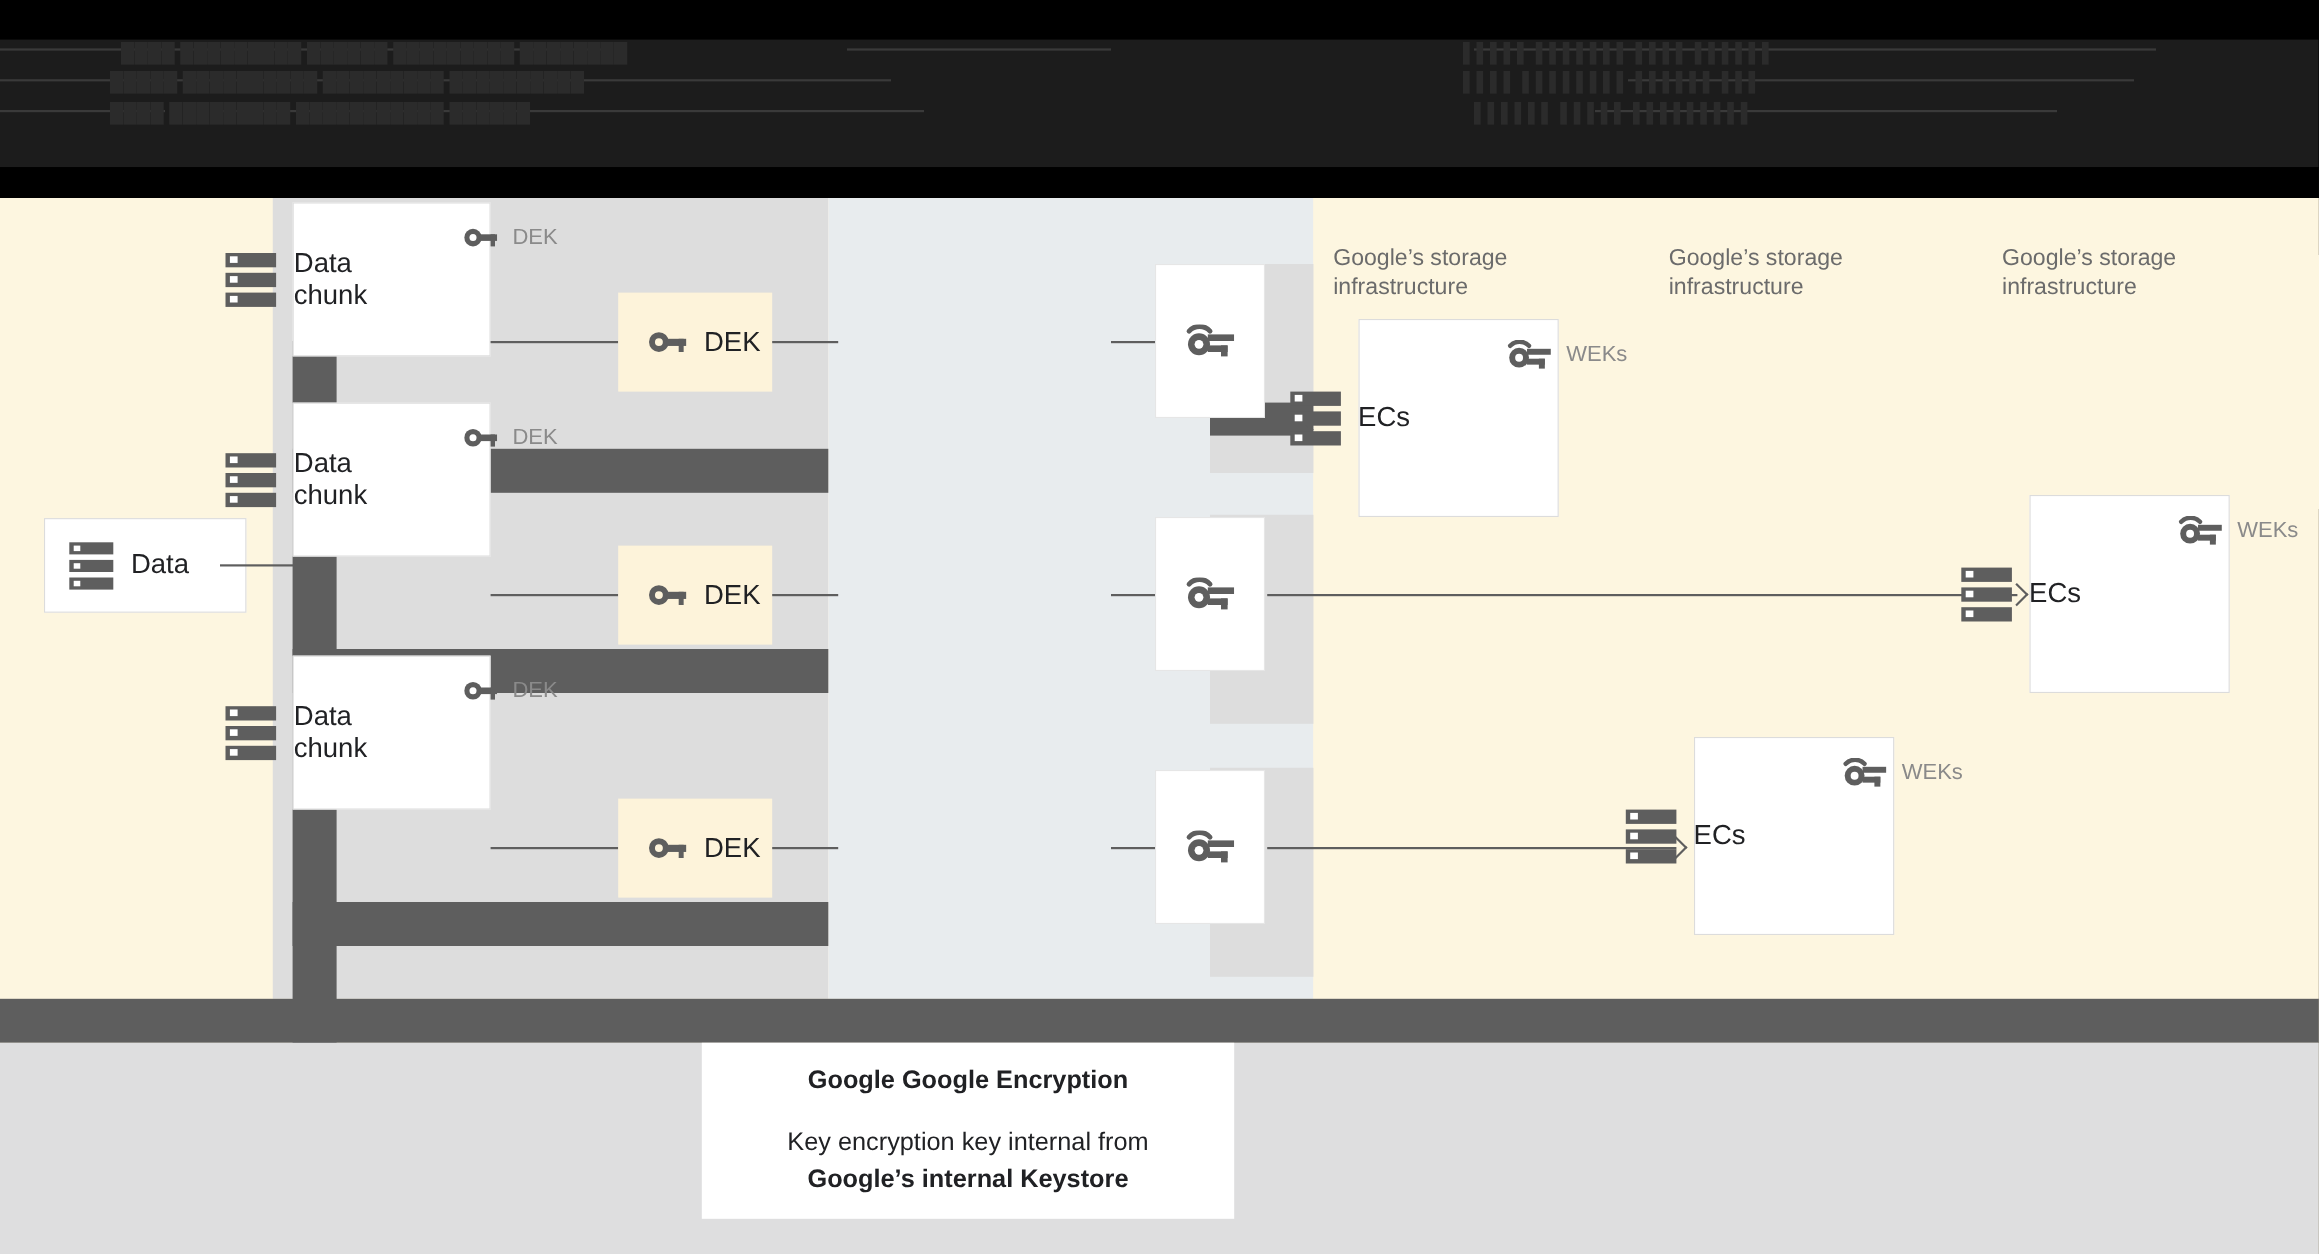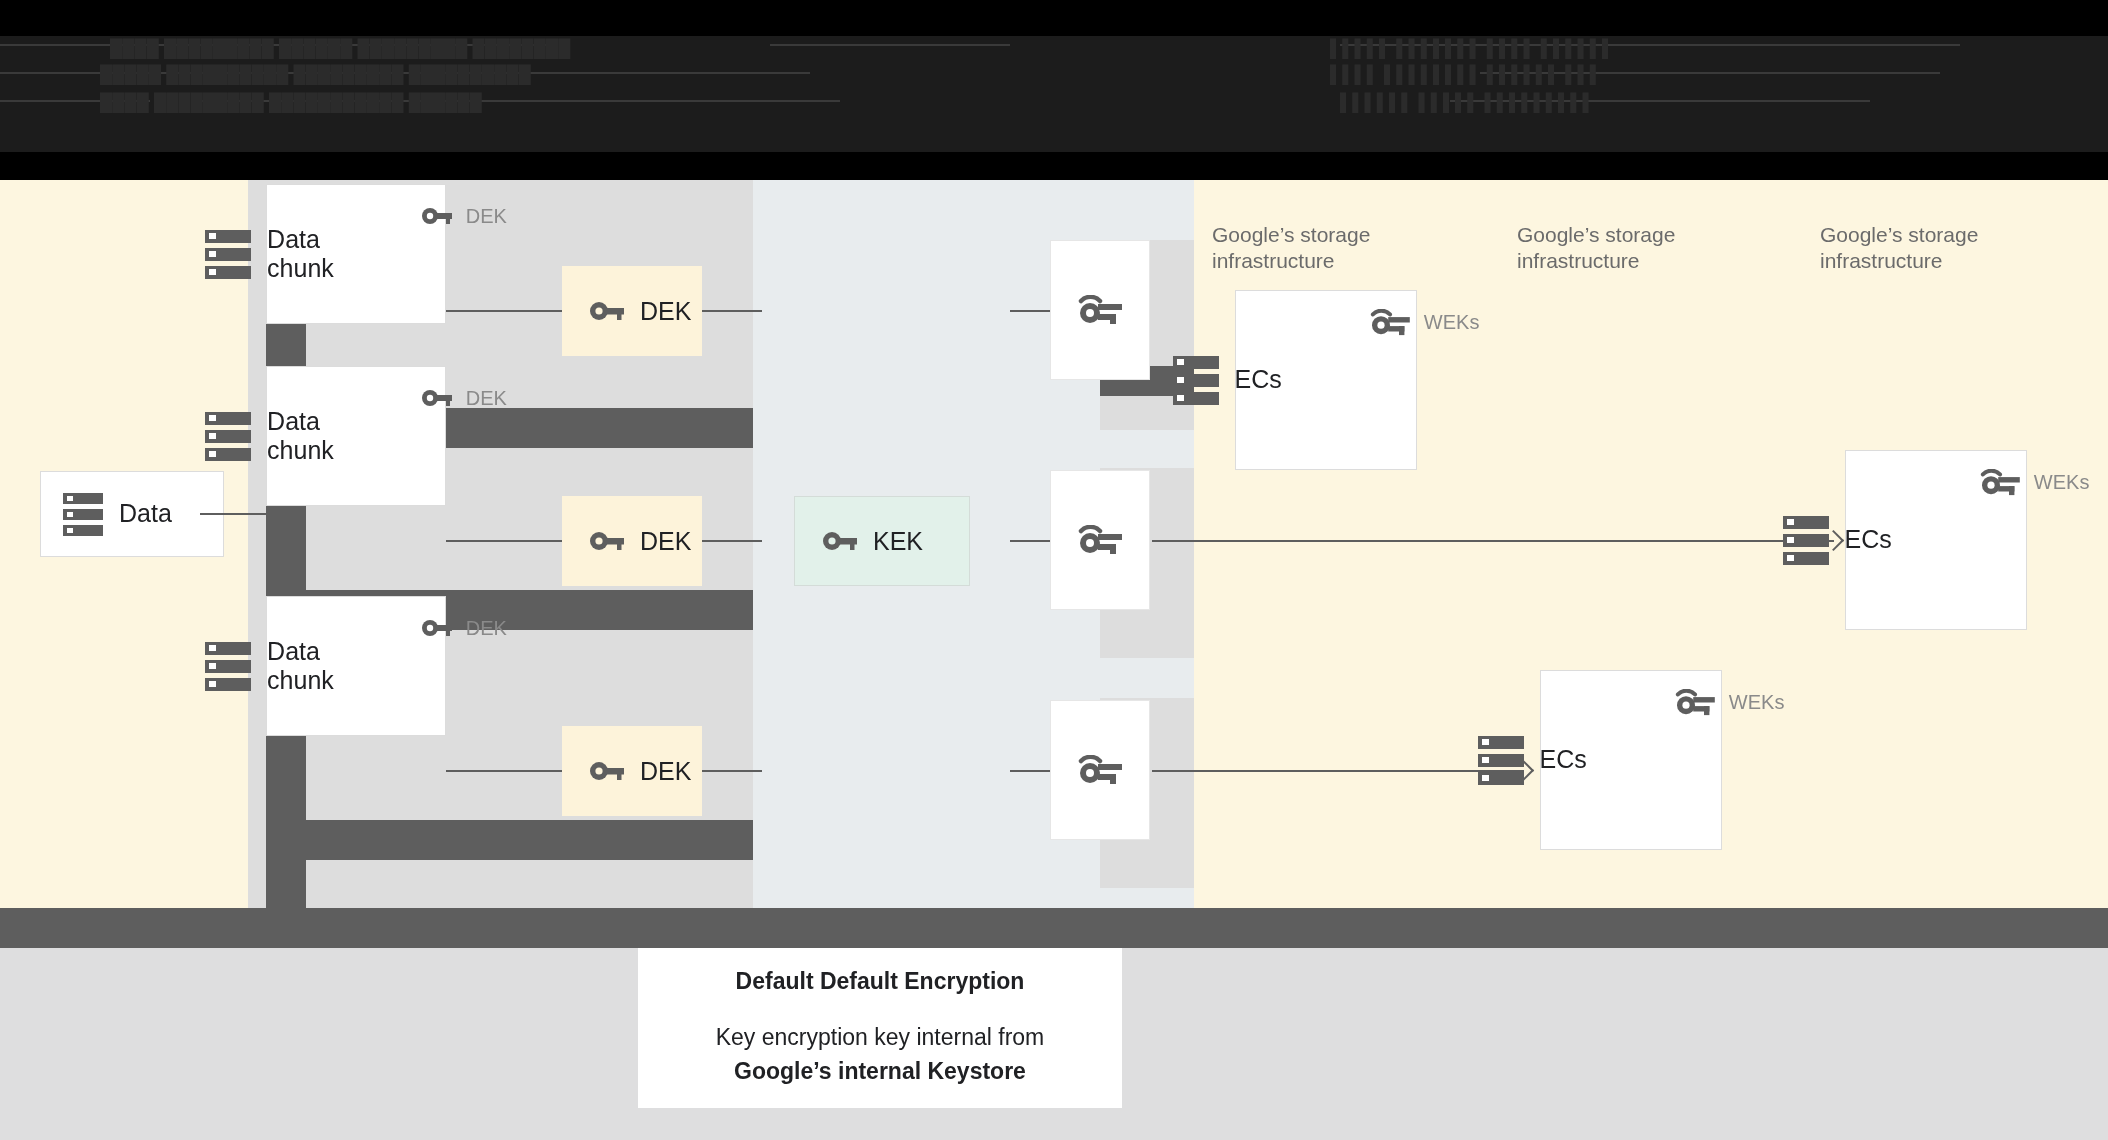--- a/index.html
+++ b/index.html
@@ -290,29 +290,20 @@
         <rect x="16" y="7" width="18" height="6.5" fill="#5e5e5e"></rect>
         <rect x="27" y="7" width="4.5" height="12" fill="#5e5e5e"></rect>
       </svg>
       <span class="lbl">DEK</span>
     </div>
 
     <div class="line" style="left:702px;top:130px;width:60px;"></div>
     <div class="line" style="left:702px;top:360px;width:60px;"></div>
     <div class="line" style="left:702px;top:590px;width:60px;"></div>
 
-    <div class="keybox box-kek" style="left:794px;top:316px;width:176px;height:90px;">
-      <svg class="keyi" width="34" height="20" viewBox="0 0 34 20">
-        <circle cx="9" cy="10" r="9" fill="#5e5e5e"></circle>
-          <circle cx="9" cy="10" r="3.6" fill="#e2f1ea"></circle>
-        <rect x="16" y="7" width="18" height="6.5" fill="#5e5e5e"></rect>
-        <rect x="27" y="7" width="4.5" height="12" fill="#5e5e5e"></rect>
-      </svg>
-      <span class="lbl">KEK</span>
-    </div>
 
     <div class="line" style="left:1010px;top:130px;width:42px;"></div>
     <div class="line" style="left:1010px;top:360px;width:42px;"></div>
     <div class="line" style="left:1010px;top:590px;width:42px;"></div>
 
     <div class="wekbox" style="left:1050px;top:60px;width:100px;height:140px;">
       <svg width="44" height="30" viewBox="0 0 44 30">
         <path d="M3 6 A13 13 0 0 1 22 6" stroke="#5e5e5e" stroke-width="4.5" fill="none" stroke-linecap="round"></path>
         <circle cx="12" cy="18" r="10" fill="#5e5e5e"></circle>
           <circle cx="12" cy="18" r="4" fill="#fff"></circle>
@@ -426,21 +417,21 @@
           <rect x="32" y="19" width="6" height="10" fill="#5e5e5e"></rect>
         </svg>
         <span class="card-sub">WEKs</span>
       </div>
     </div>
 
     <div class="band-bottom"></div>
     <div class="footer"></div>
 
     <div class="caption">
-      <div class="cap-title">Default Default Encryption</div>
+      <div class="cap-title">Google Google Encryption</div>
       <div class="cap-body">
         <span>Key encryption key internal from</span><br>
         <b>Google’s internal Keystore</b>
       </div>
     </div>
 
   </div>
 </div>
 
 </body></html>

